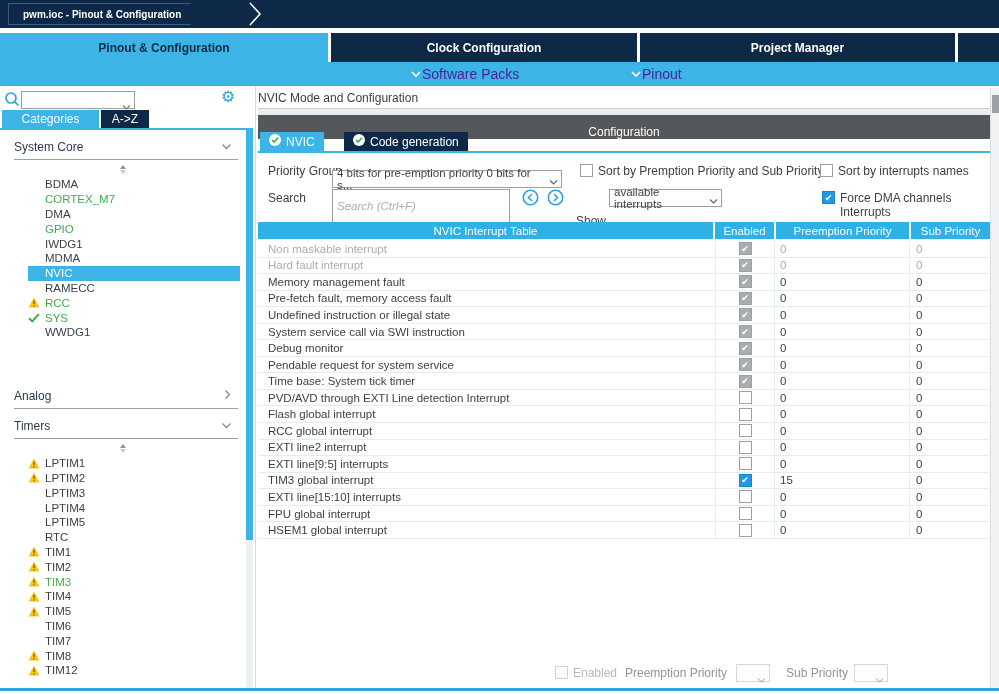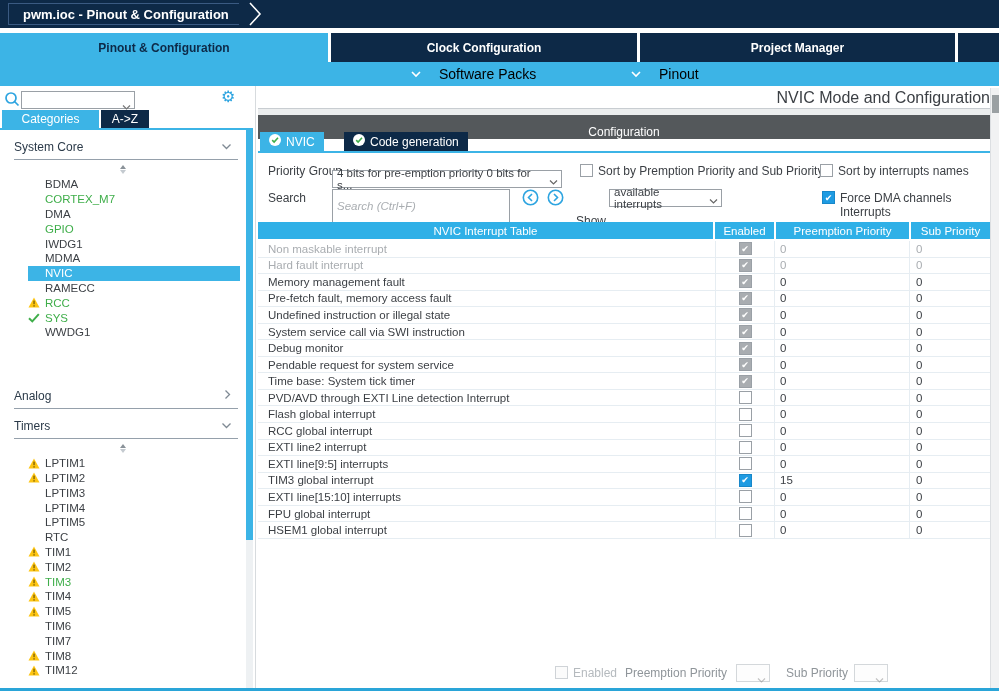--- a/index.html
+++ b/index.html
@@ -4,34 +4,34 @@
 <style>
   * { margin:0; padding:0; box-sizing:border-box; }
   html,body { width:999px; height:694px; overflow:hidden; background:#fff;
     font-family:"Liberation Sans", sans-serif; }
   .abs { position:absolute; }
 
   
   .titlebar { position:absolute; top:0; left:0; width:999px; height:28px; background:#0d2947; }
   .crumb-seg { position:absolute; left:8px; top:3px; height:22px; display:flex; align-items:center;
     padding:0 10px 0 14px; border:1px solid #3a5a82; border-right:none; color:#fff;
-    font-size:13px; font-weight:bold; }
+    font-size:10px; font-weight:bold; }
   .crumb-chev { position:absolute; top:1px; }
 
   
   .tabrow { position:absolute; top:33px; left:0; width:999px; height:29px; display:flex; gap:3px; }
   .maintab { height:29px; display:flex; align-items:center; justify-content:center;
     font-size:12px; font-weight:bold; }
   .maintab.active { background:#3cb4e6; color:#0d2947; }
   .maintab.dark { background:#0d2947; color:#fff; }
 
   
   .subrow { position:absolute; top:62px; left:0; width:999px; height:24px; background:#3cb4e6; }
-  .subitem { position:absolute; top:0; height:24px; display:flex; align-items:center; gap:17px;
-    color:#000000; font-size:14px; }
+  .subitem { position:absolute; top:0; height:24px; display:flex; align-items:center; gap:0;
+    color:#4c1d95; font-size:14px; }
 
   
   .sidebar { position:absolute; left:0; top:86px; width:255px; bottom:6px; background:#fff; }
   .combo { position:absolute; left:21px; top:5px; width:114px; height:18px;
     border:1px solid #9aa0a6; background:#fff; }
   .combo .sel-chev { position:absolute; right:3px; top:5px; }
   .gear { position:absolute; left:221px; top:2px; font-size:16px; color:#2da4e0; line-height:18px; }
   .side-tab { position:absolute; top:24px; height:18px; display:flex; align-items:center;
     justify-content:center; font-size:12px; color:#fff; }
   .side-tab.cat { left:2px; width:97px; background:#3cb4e6; }
@@ -52,22 +52,22 @@
   .item .icon-slot { width:17px; display:flex; align-items:center; }
   .item.green { color:#3fae4a; }
   .item.selected { background:#3cb4e6; color:#fff; margin-right:6px; }
   .side-scrollbar { position:absolute; right:2px; top:42px; bottom:0; width:7px; background:#eef1f3; }
   .side-thumb { position:absolute; top:0; left:0; width:7px; height:412px; background:#3cb4e6; }
   .split-line { position:absolute; left:255px; top:86px; bottom:6px; width:1px; background:#d7dbde; }
 
   
   .main { position:absolute; left:258px; top:86px; right:9px; bottom:6px; background:#fff; }
   .mode-header { position:absolute; top:2px; left:0; right:0; height:21px; background:#fff;
-    border-bottom:1px solid #c8cdd1; display:flex; align-items:center; justify-content:flex-end;
-    font-size:16px; color:#3b3f44; }
+    border-bottom:1px solid #c8cdd1; display:flex; align-items:center; justify-content:flex-start;
+    font-size:12px; color:#3b3f44; }
   .mode-gap { position:absolute; top:23px; left:0; right:0; height:6px; background:#ebedee; }
   .config-bar { position:absolute; top:29px; left:0; right:0; height:24px; background:#54585b;
     color:#fff; font-size:12px; display:flex; align-items:flex-end; justify-content:center; }
   .cfg-tab { position:absolute; top:46px; height:19px; display:flex; align-items:center; gap:5px;
     padding:0 9px; font-size:12px; color:#fff; }
   .cfg-tab.active { left:2px; background:#3cb4e6; }
   .cfg-tab.dark { left:86px; background:#0d2947; }
   .cfg-underline { position:absolute; top:65px; left:0; right:0; height:2px; background:#3cb4e6; }
 
   .ctl-label { position:absolute; font-size:12px; color:#3b3f44; }

